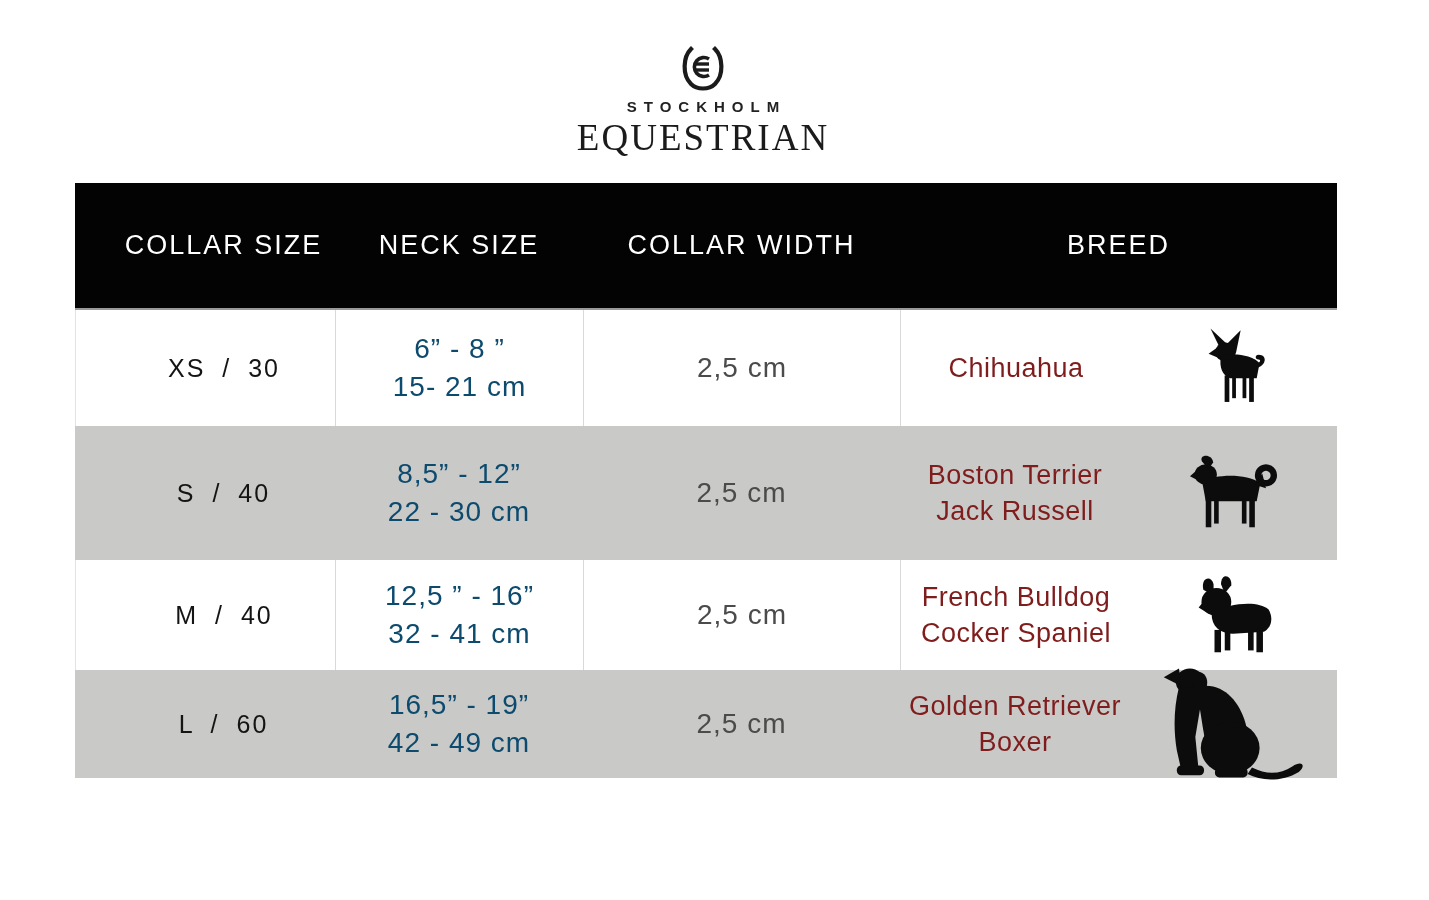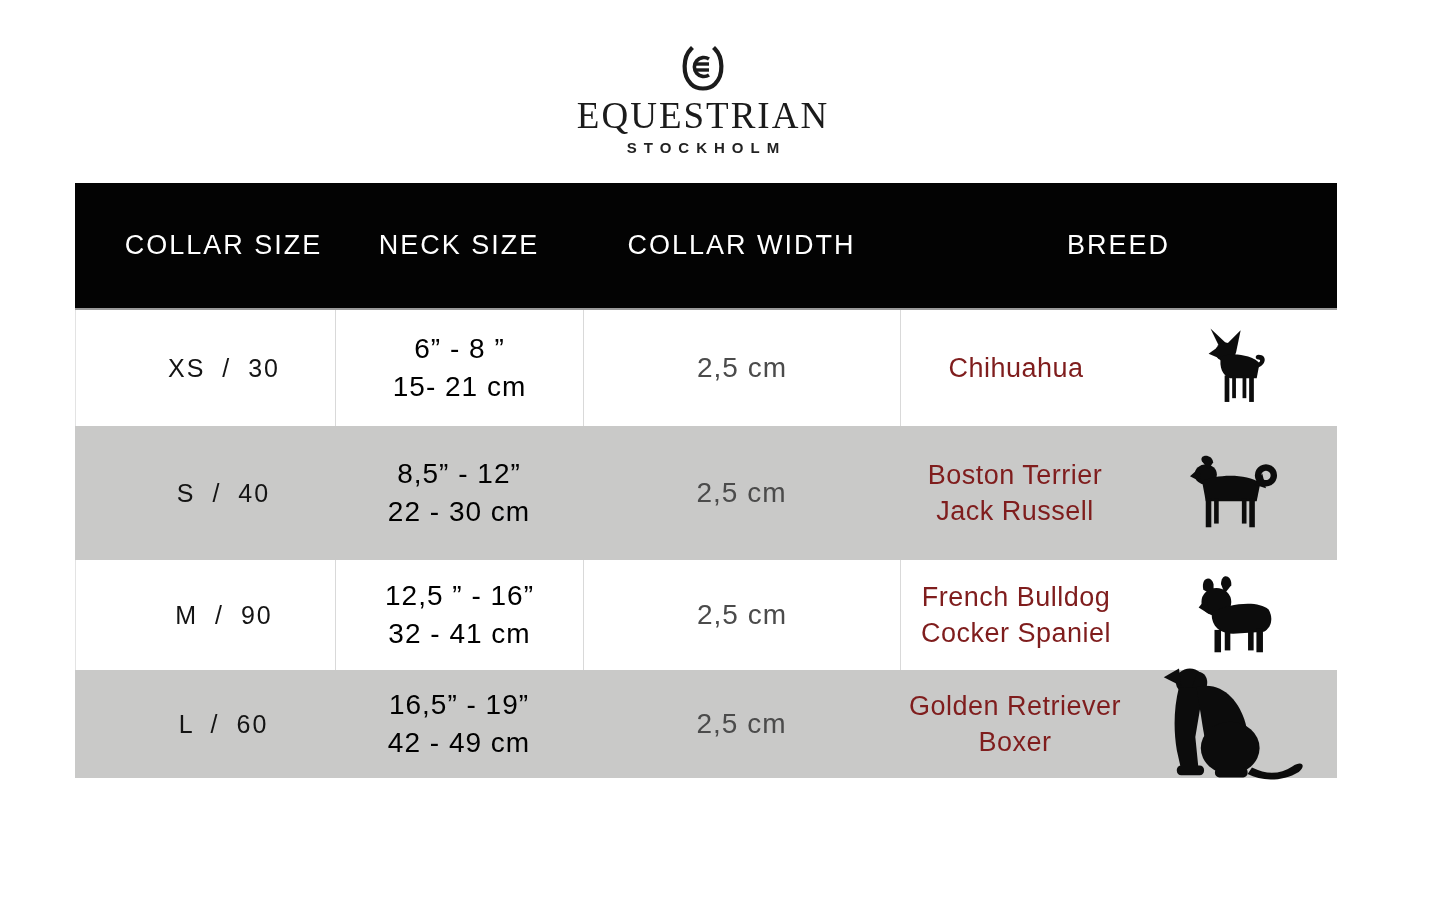--- a/index.html
+++ b/index.html
@@ -25,43 +25,43 @@
   #header-row .cell{color:#fff;font-size:27px;letter-spacing:2px;font-weight:300;}
 
   .row-white{background:#ffffff;border-left:1px solid #e3e3e3;}
   .row-white .cell{border-right:1px solid #d9d9d9;}
   .row-white .cell:last-child{border-right:none;}
   .row-gray{background:#c9c9c8;}
 
   .r1{height:116px;} .r2{height:134px;} .r3{height:110px;} .r4{height:108px;}
 
   .size-label{font-size:25px;color:#141414;letter-spacing:2px;word-spacing:8px;font-weight:500;}
-  .neck{font-size:28px;color:#000000;line-height:38px;letter-spacing:1px;}
+  .neck{font-size:28px;color:#0c4a6e;line-height:38px;letter-spacing:1px;}
   .width-val{font-size:28px;color:#4b4b4b;letter-spacing:1px;}
 
   .breed-cell{flex-direction:row !important;justify-content:flex-start !important;}
   .breed-text{width:230px;text-align:center;font-size:27px;color:#7f1d1d;line-height:36px;
               letter-spacing:0.5px;}
   .breed-icon{flex:1;display:flex;align-items:center;justify-content:center;}
   .dog{fill:#0c0c0c;}
 </style>
 </head>
 <body>
 
 <div id="page">
 
   <div id="logo">
     <svg class="monogram" width="46" height="50" viewBox="0 0 46 50">
       <path d="M11,5 C3,13 2,31 11,40 C17,46 29,46 35,40 C44,31 43,13 35,5" fill="none" stroke="#1b1b1b" stroke-width="4.2" stroke-linecap="square"></path>
       <path d="M29,15 A9.5,9.5 0 1 0 29,31" fill="none" stroke="#1b1b1b" stroke-width="3.6"></path>
       <line x1="14" y1="20" x2="29" y2="20" stroke="#1b1b1b" stroke-width="3.4"></line>
       <line x1="14" y1="26" x2="29" y2="26" stroke="#1b1b1b" stroke-width="3.4"></line>
     </svg>
+    <div id="brand-sub">STOCKHOLM</div>
     <div id="brand-name">EQUESTRIAN</div>
-    <div id="brand-sub">STOCKHOLM</div>
   </div>
 
   <div id="size-table">
 
     <div class="trow" id="header-row">
       <div class="cell c1">COLLAR SIZE</div>
       <div class="cell c2">NECK SIZE</div>
       <div class="cell c3">COLLAR WIDTH</div>
       <div class="cell c4">BREED</div>
     </div>
@@ -122,21 +122,21 @@
               <rect x="26" y="47" width="5" height="27"></rect>
               <rect x="64" y="47" width="6" height="31"></rect>
               <rect x="56" y="47" width="5" height="27"></rect>
             </g>
           </svg>
         </div>
       </div>
     </div>
 
     <div class="trow row-white r3">
-      <div class="cell c1 size-label">M / 90</div>
+      <div class="cell c1 size-label">M / 40</div>
       <div class="cell c2">
         <div class="neck">12,5 ” - 16”</div>
         <div class="neck">32 - 41 cm</div>
       </div>
       <div class="cell c3 width-val">2,5 cm</div>
       <div class="cell c4 breed-cell">
         <div class="breed-text">
           <div>French Bulldog</div>
           <div>Cocker Spaniel</div>
         </div>

